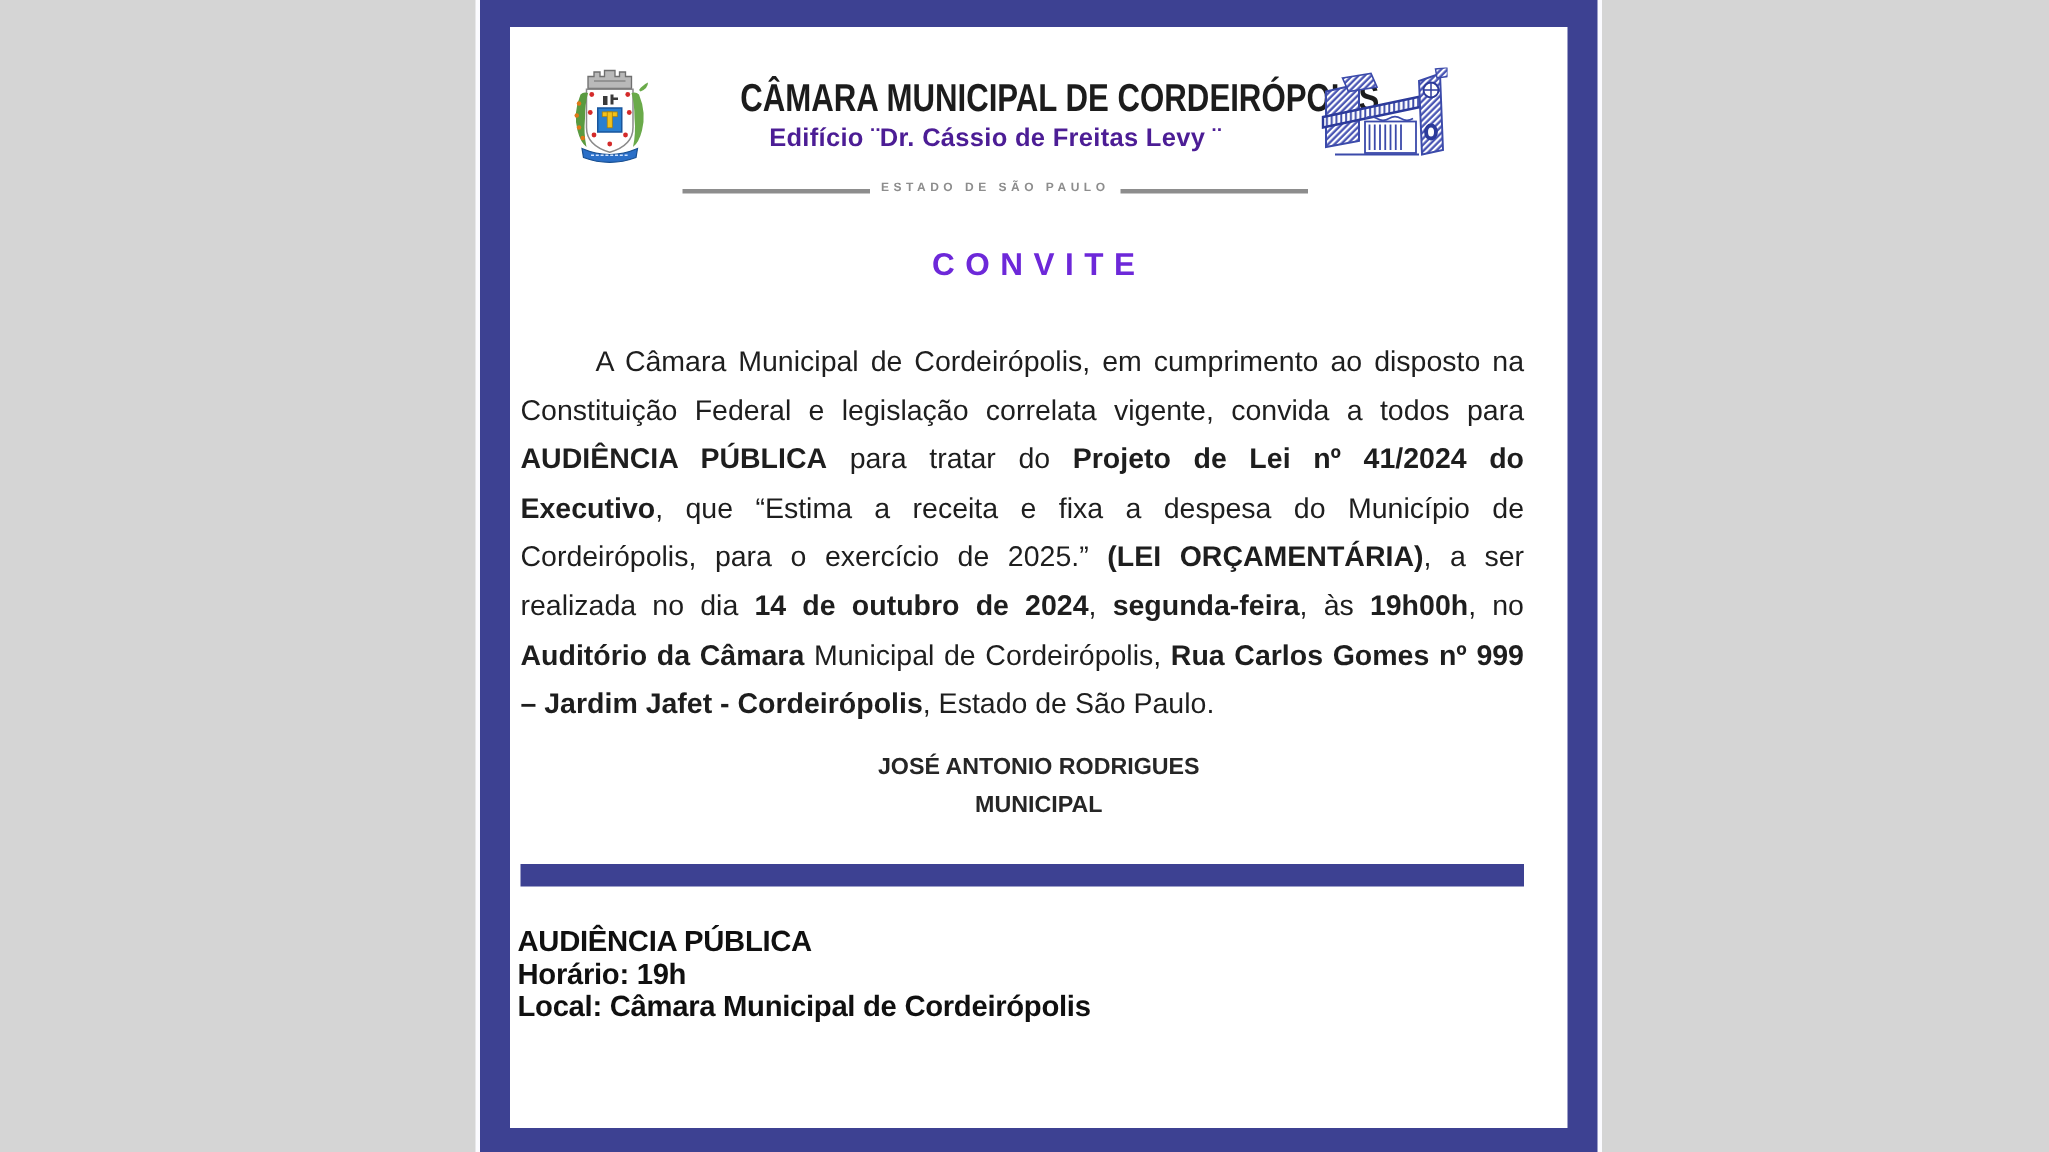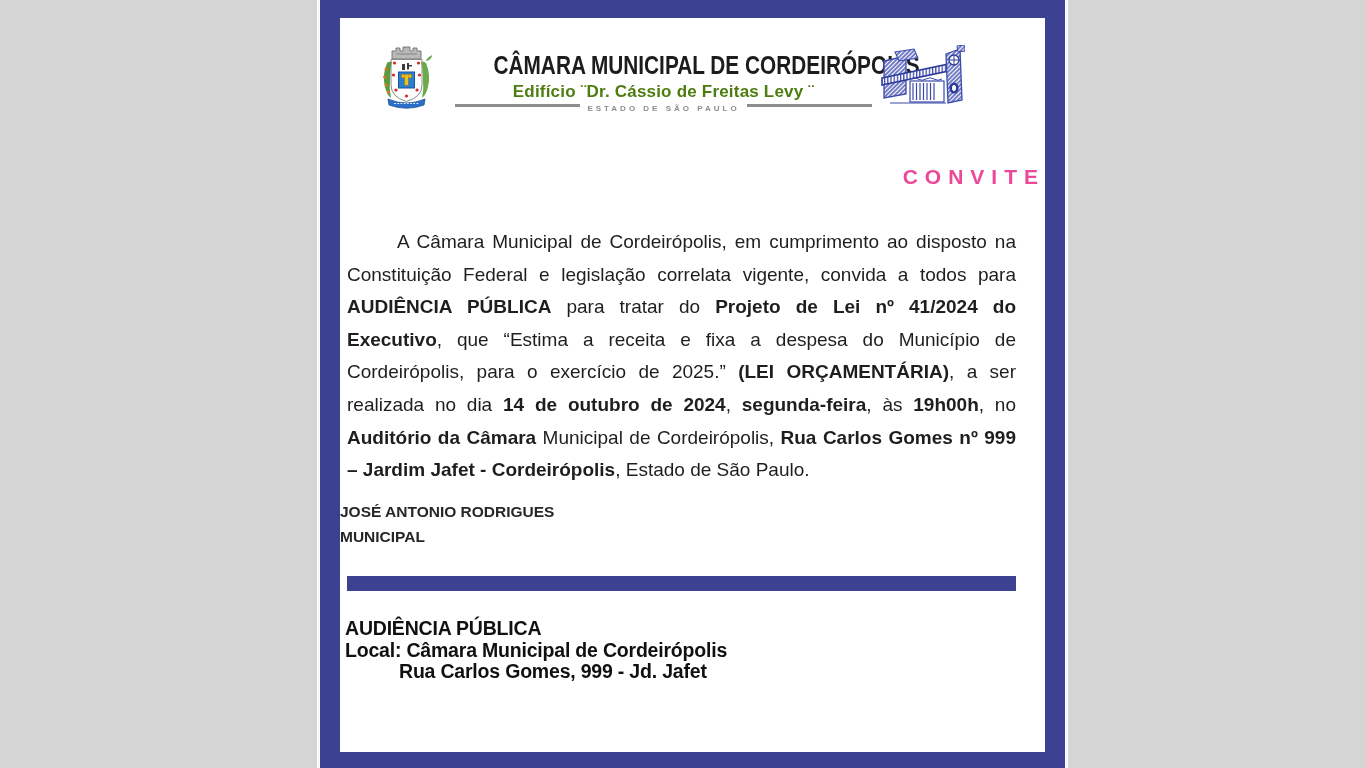--- a/index.html
+++ b/index.html
@@ -29,48 +29,48 @@
   
   .hdr{position:absolute;top:0;left:0;right:0;height:110px;}
   .crest{position:absolute;left:40px;top:27px;width:53px;height:66px;}
   .titleblock{position:absolute;left:111px;top:32px;width:425px;text-align:center;}
   .org-title{
     margin:0;font-size:26px;font-weight:bold;color:#1c1c1c;
     white-space:nowrap;transform:scaleX(.8);transform-origin:50% 50%;
     letter-spacing:0;
   }
   .org-sub{
-    margin-top:1px;font-size:17px;font-weight:bold;color:#4d7c0f;
+    margin-top:1px;font-size:17px;font-weight:bold;color:#4c1d95;
     letter-spacing:.2px;
   }
   .state-row{
-    display:flex;align-items:flex-start;justify-content:center;
-    margin-top:2px;gap:7px;padding:0 4px;
+    display:flex;align-items:flex-end;justify-content:center;
+    margin-top:18px;gap:7px;padding:0 4px;
   }
   .state-row .rule{height:3px;background:#8d8d8d;flex:1;}
   .state-label{
     font-size:8px;font-weight:bold;color:#8d8d8d;
     letter-spacing:3px;white-space:nowrap;
   }
   .bldg{position:absolute;left:540px;top:27px;width:85px;height:62px;}
 
   
   .convite{
     position:absolute;top:147px;left:0;right:0;margin:0;
-    text-align:right;font-size:21px;font-weight:bold;
-    letter-spacing:7px;color:#ec4899;
+    text-align:center;font-size:21px;font-weight:bold;
+    letter-spacing:7px;color:#6d28d9;
   }
   .body-par{
     position:absolute;top:208px;left:7px;width:669px;margin:0;
     font-size:19px;line-height:32.6px;text-align:justify;
     text-indent:50px;color:#1e1e1e;
   }
   .sig{
     position:absolute;top:481px;left:0;right:0;
-    font-weight:bold;font-size:15.5px;
+    text-align:center;font-weight:bold;font-size:15.5px;
     line-height:25px;color:#262626;
   }
   .bar{
     position:absolute;top:558px;left:7px;width:669px;height:15px;
     background:var(--accent);
   }
   
   .foot{
     position:absolute;top:600px;left:5px;
     font-weight:bold;font-size:19.5px;line-height:21.5px;
@@ -187,19 +187,19 @@
 
       <div class="sig">
         <div>JOSÉ ANTONIO RODRIGUES</div>
         <div>MUNICIPAL</div>
       </div>
 
       <div class="bar"></div>
 
       <div class="foot">
         <div>AUDIÊNCIA PÚBLICA</div>
+        <div>Horário: 19h</div>
         <div>Local: Câmara Municipal de Cordeirópolis</div>
-        <div class="indent">Rua Carlos Gomes, 999 - Jd. Jafet</div>
       </div>
 
     </div>
   </div>
 </div>
 
 </body></html>

